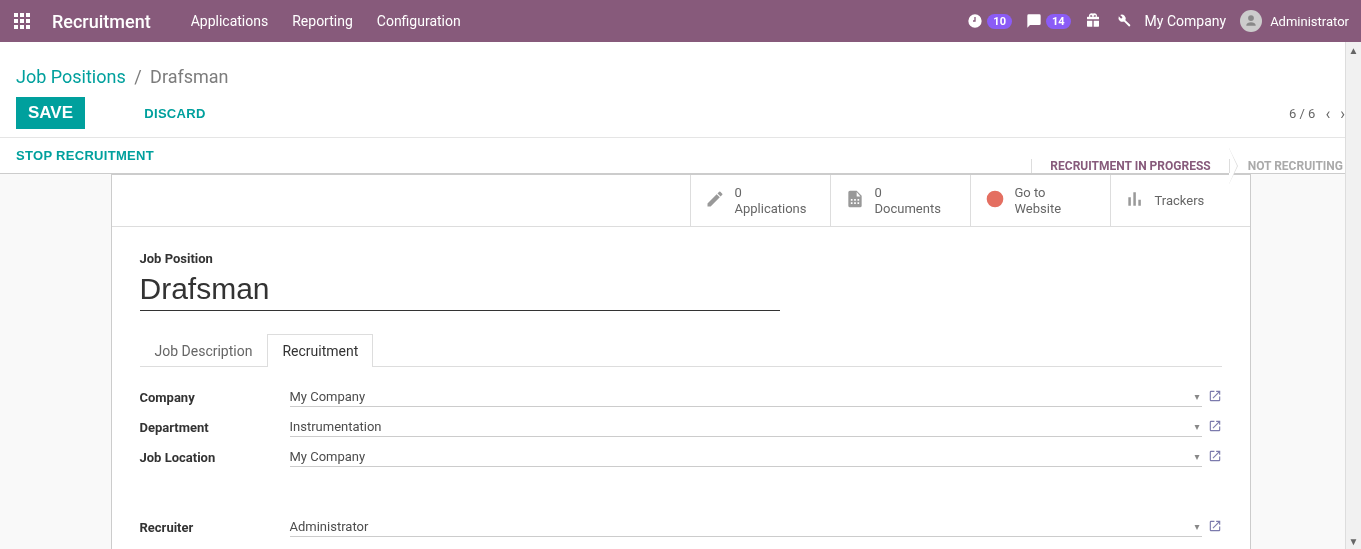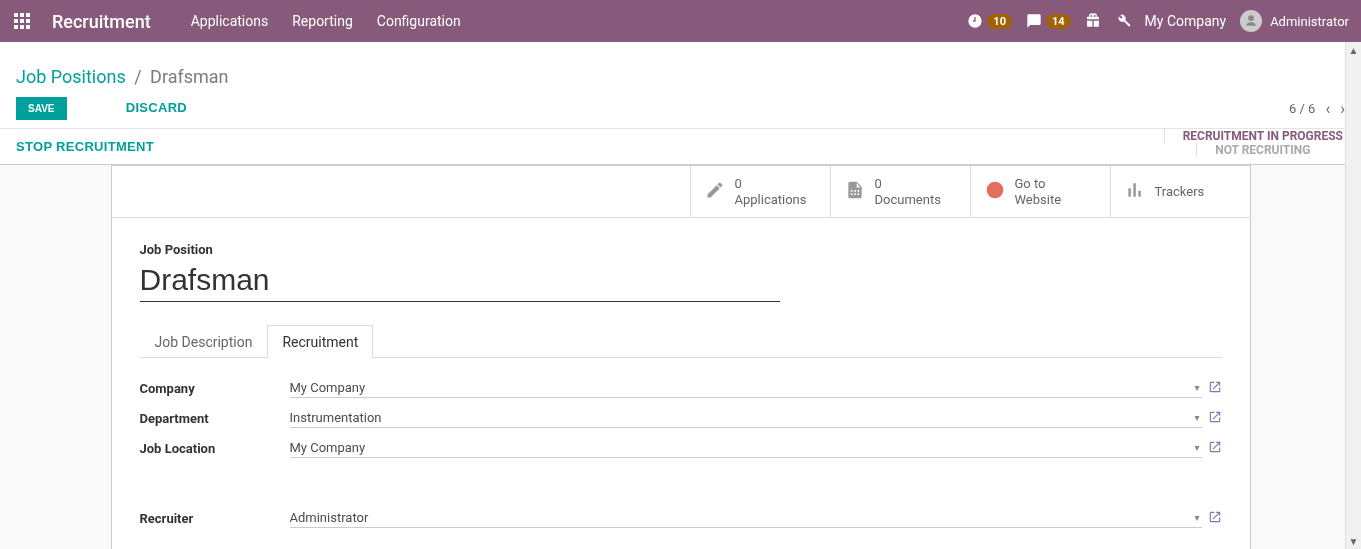--- a/index.html
+++ b/index.html
@@ -6,42 +6,42 @@
   body { font-family: -apple-system, BlinkMacSystemFont, "Segoe UI", Roboto, "Helvetica Neue", Arial, sans-serif; font-size: 13px; color: #4c4c4c; background: #f9f9f9; }
   
   
   .topnav { background: #875a7b; height: 42px; display: flex; align-items: center; padding: 0 12px; color: #fff; }
   .topnav .apps-icon { width: 20px; height: 20px; display:flex; align-items:center; justify-content:center; margin-right: 20px; cursor:pointer; }
   .topnav .brand { font-size: 18px; font-weight: 500; margin-right: 40px; }
   .topnav .menu { display: flex; gap: 24px; }
   .topnav .menu a { color: #fff; text-decoration: none; font-size: 14px; cursor:pointer; }
   .topnav .right { margin-left: auto; display: flex; align-items: center; gap: 14px; }
   .badge-wrap { display:flex; align-items:center; gap:4px; cursor:pointer; }
-  .badge { background: #a16207; color:#fff; font-size:11px; font-weight:bold; border-radius:8px; padding: 1px 6px; }
+  .badge { background: #8b5cf6; color:#fff; font-size:11px; font-weight:bold; border-radius:8px; padding: 1px 6px; }
   .topnav svg { fill: #fff; }
   .company { font-size:14px; }
   .userbox { display:flex; align-items:center; gap:8px; cursor:pointer;}
   .avatar-circle { width:22px; height:22px; border-radius:50%; background:#ccc; display:flex; align-items:center; justify-content:center; }
   .avatar-circle svg { fill:#888; }
   
   
   .control-panel { background:#fff; border-bottom:1px solid #e5e5e5; padding: 24px 16px 0 16px; }
   .breadcrumb { font-size: 18px; color:#7c7c7c; margin-bottom:10px;}
   .breadcrumb .link { color: #00a09d; cursor:pointer;}
   .breadcrumb .sep { color:#7c7c7c; margin:0 4px;}
   .cp-row { display:flex; justify-content:space-between; align-items:center; padding-bottom:8px;}
-  .btn-save { background:#00a09d; color:#fff; border:none; padding:6px 12px; font-size:10px; font-weight:bold; cursor:pointer; margin-right:8px;}
+  .btn-save { background:#00a09d; color:#fff; border:none; padding:6px 12px; font-size:17px; font-weight:bold; cursor:pointer; margin-right:8px;}
   .btn-discard { background:none; border:none; color:#00a09d; font-weight:bold; font-size:13px; cursor:pointer; letter-spacing:0.3px;margin-left:48px;}
   .pager { display:flex; align-items:center; gap:10px; color:#666;}
   .pager .arrow { cursor:pointer; color:#666; font-size:16px;}
   
   
   .statusbar-row { background:#fff; border-bottom:1px solid #ccc; display:flex; align-items:stretch; height:36px;}
   .statusbar-row .btn-stop { color:#00a09d; font-weight:bold; font-size:13px; padding:0 16px; border:none; background:none; cursor:pointer; letter-spacing:0.3px;}
-  .statusbar { margin-left:auto; display:flex; align-items:center;flex-direction:column;}
+  .statusbar { margin-left:auto; display:flex; align-items:flex-end;}
   .status-stage { padding:0 18px; display:flex; align-items:center; font-size:12px; font-weight:bold; color:#aaa; position:relative; cursor:pointer; border-left:1px solid #ddd;}
   .status-stage.active { color:#875a7b; }
   .status-stage.active::after { content:""; position:absolute; right:-8px; top:50%; transform:translateY(-50%); width:0; height:0; border-top:18px solid transparent; border-bottom:18px solid transparent; border-left:8px solid #fff;}
   .status-stage.active::before { content:""; position:absolute; right:-9px; top:50%; transform:translateY(-50%); width:0; height:0; border-top:18px solid transparent; border-bottom:18px solid transparent; border-left:9px solid #ddd;}
   
   
   .form-bg { padding: 0 16px 40px 16px; overflow:visible;}
   .sheet { max-width:1140px; margin: 0 auto; background:#fff; border:1px solid #ccc; }
   
   .button-box { display:flex; justify-content:flex-end; border-bottom:1px solid #ddd; }

